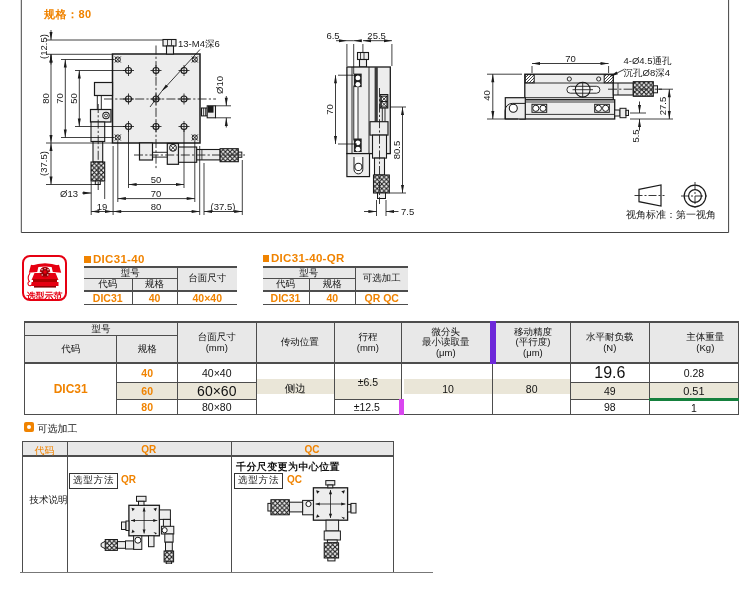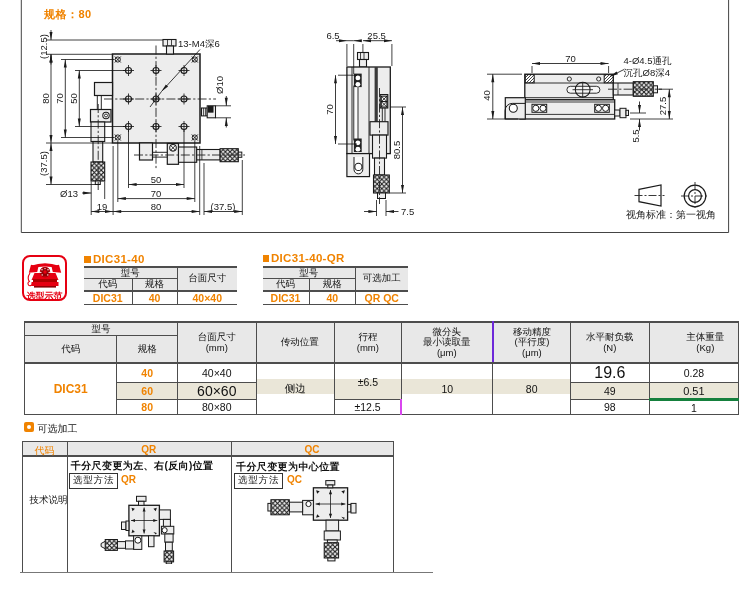--- a/index.html
+++ b/index.html
@@ -527,21 +527,21 @@
         <col style="width:77.4px">
         <col style="width:78.9px">
         <col style="width:89.2px">
       </colgroup>
 <tbody>
         <tr style="height:13.2px;">
 <td colspan="2" class="hd" style="border-right:1px solid #4d4d4d;border-bottom:1px solid #4d4d4d;">型号</td>
 <td rowspan="2" class="hd" style="border-right:1px solid #4d4d4d;border-bottom:2px solid #4d4d4d;">台面尺寸<br>(mm)</td>
 <td rowspan="2" class="hd" style="border-right:1px solid #4d4d4d;border-bottom:2px solid #4d4d4d;padding-left:9px;">传动位置</td>
 <td rowspan="2" class="hd" style="border-right:1px solid #4d4d4d;border-bottom:2px solid #4d4d4d;">行程<br>(mm)</td>
-<td rowspan="2" class="hd" style="border-right:2px solid #6d28d9;border-bottom:2px solid #4d4d4d;">微分头<br>最小读取量<br>(μm)</td>
+<td rowspan="2" class="hd" style="border-right:6px solid #6d28d9;border-bottom:2px solid #4d4d4d;">微分头<br>最小读取量<br>(μm)</td>
 <td rowspan="2" class="hd" style="border-right:1px solid #4d4d4d;border-bottom:2px solid #4d4d4d;">移动精度<br>(平行度)<br>(μm)</td>
 <td rowspan="2" class="hd" style="border-right:1px solid #4d4d4d;border-bottom:2px solid #4d4d4d;">水平耐负载<br>(N)</td>
 <td rowspan="2" class="hd" style="border-bottom:2px solid #4d4d4d;padding-left:23px;">主体重量<br>(Kg)</td>
 </tr>
 <tr style="height:28.3px;">
 <td class="hd" style="border-right:1px solid #4d4d4d;border-bottom:2px solid #4d4d4d;">代码</td>
 <td class="hd" style="border-right:1px solid #4d4d4d;border-bottom:2px solid #4d4d4d;">规格</td>
 </tr>
 <tr style="height:14.2px;">
 <td rowspan="3" class="org" style="font-size:12px;border-right:1px solid #4d4d4d;background:#fff;">DIC31</td>
@@ -556,21 +556,21 @@
 </tr>
 <tr style="height:14.2px;background:#eae6d8;">
 <td class="org" style="font-size:10.5px;border-right:1px solid #4d4d4d;border-bottom:1px solid #4d4d4d;">60</td>
 <td class="blk" style="font-size:14px;border-right:1px solid #4d4d4d;border-bottom:1px solid #4d4d4d;">60×60</td>
 <td class="blk" style="font-size:10.5px;border-right:1px solid #4d4d4d;border-bottom:1px solid #4d4d4d;">49</td>
 <td class="blk" style="font-size:11px;border-bottom:3px solid #15803d;">0.51</td>
 </tr>
 <tr style="height:14.2px;">
 <td class="org" style="font-size:10.5px;border-right:1px solid #4d4d4d;">80</td>
 <td class="blk" style="font-size:10.5px;border-right:1px solid #4d4d4d;">80×80</td>
-<td class="blk" style="font-size:10.5px;border-right:2px solid #d946ef;margin-top:28px;">±12.5</td>
+<td class="blk" style="font-size:10.5px;border-right:5px solid #d946ef;margin-top:28px;">±12.5</td>
 <td class="blk" style="font-size:10.5px;border-right:1px solid #4d4d4d;">98</td>
 <td class="blk" style="font-size:10.5px;">1</td>
 </tr>
 </tbody>
     </table>
 
 <div class="abs" style="left:24px;top:422px;width:9.5px;height:9.5px;background:#f08300;border-radius:2px;"></div>
 <div class="abs" style="left:26.8px;top:424.8px;width:4px;height:4px;background:#fff;border-radius:50%;"></div>
 
 <div class="abs blk" style="left:37.5px;top:421.5px;font-size:10px;">可选加工</div>
@@ -582,21 +582,20 @@
 <div class="abs org" style="left:45.2px;top:2.2px;width:163.3px;text-align:center;font-size:10px;">QR</div>
 <div class="abs org" style="left:208.5px;top:2.2px;width:163.2px;text-align:center;font-size:10px;">QC</div>
 
 <div class="abs" style="left:0;top:0;width:1px;height:131.9px;background:#4d4d4d;"></div>
 <div class="abs" style="left:45.2px;top:0;width:1px;height:131.9px;background:#4d4d4d;"></div>
 <div class="abs" style="left:208.5px;top:0;width:1px;height:131.9px;background:#4d4d4d;"></div>
 <div class="abs" style="left:370.7px;top:0;width:1px;height:131.9px;background:#4d4d4d;"></div>
 
 <div class="abs blk" style="left:4px;top:52px;width:45.2px;text-align:center;font-size:9.5px;">技术说明</div>
 
-<div class="abs blk" style="left:48.8px;top:17.5px;font-size:10px;letter-spacing:0.4px;font-weight:bold;">千分尺变更为左、右(反向)位置</div>
 
 <div class="abs blk" style="left:47px;top:31.2px;border:1px solid #333;font-size:9.5px;letter-spacing:0.8px;padding:0.5px 3px;">选型方法</div>
 <div class="abs org" style="left:99px;top:32.5px;font-size:10px;">QR</div>
 
 <div class="abs blk" style="left:214px;top:18px;font-size:10px;letter-spacing:0.4px;font-weight:bold;">千分尺变更为中心位置</div>
 
 <div class="abs blk" style="left:212px;top:31.2px;border:1px solid #333;font-size:9.5px;letter-spacing:0.8px;padding:0.5px 3px;">选型方法</div>
 <div class="abs org" style="left:265px;top:32.5px;font-size:10px;">QC</div>
 </div>
 

